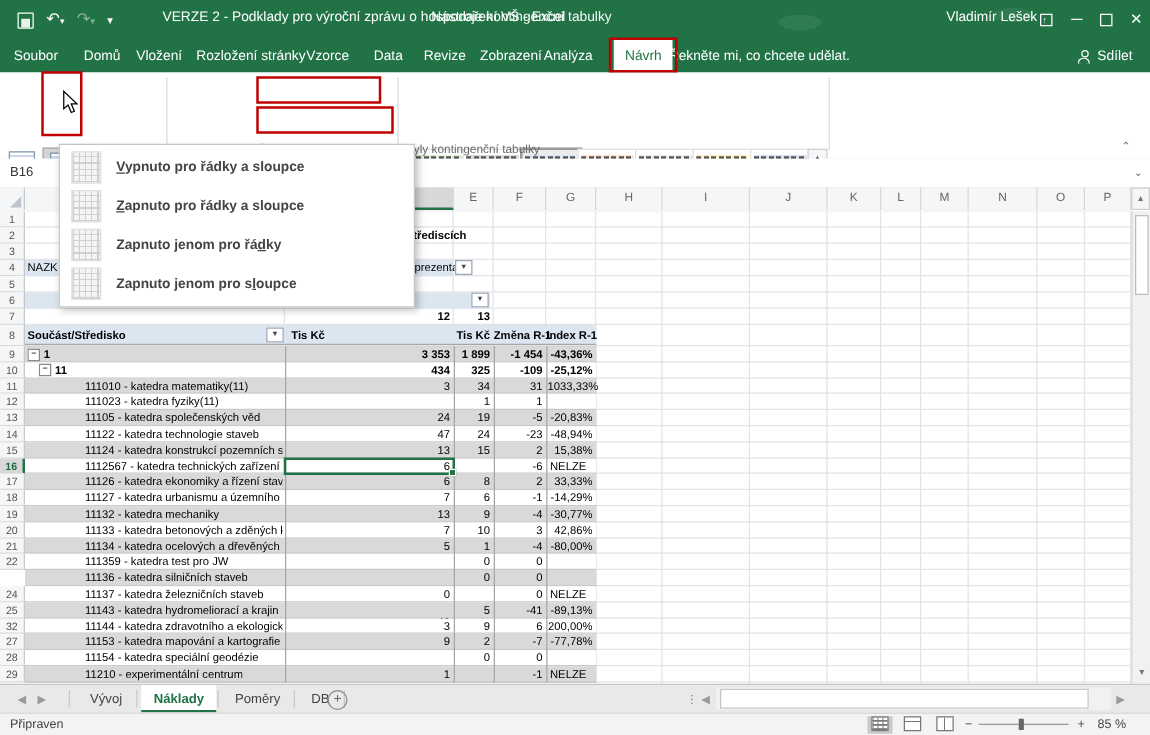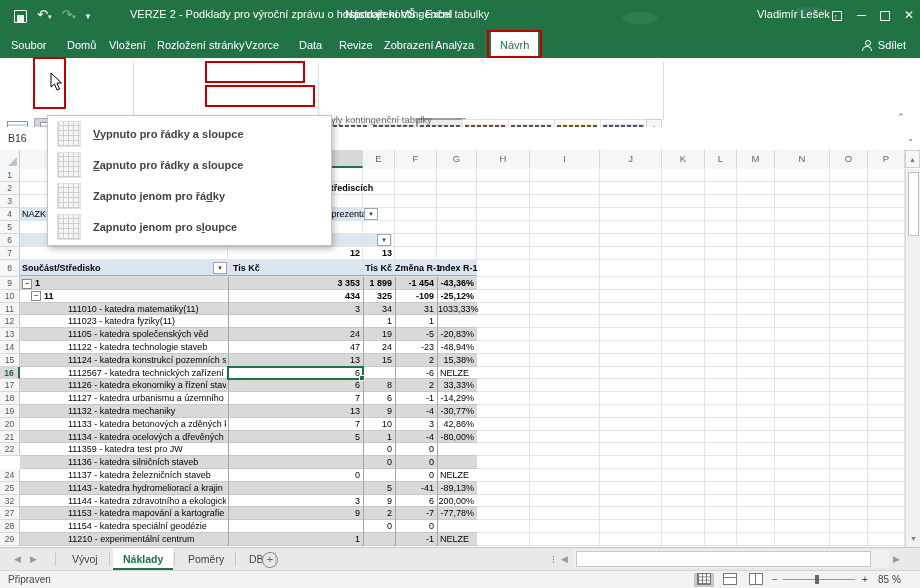--- a/index.html
+++ b/index.html
@@ -130,20 +130,24 @@
     <div class="ttl" style="left:130px;">VERZE 2 - Podklady pro výroční zprávu o hospodaření VŠ - Excel</div>
     <div class="ttl" style="left:345px;opacity:.95;">Nástroje kontingenční tabulky</div>
     <div class="ttl" style="left:757px;">Vladimír Lešek</div>
     <div class="winbtn" style="left:826px;"><span class="maxbox"></span><span style="position:absolute;left:8px;top:2px;font-size:7px;">↑</span></div>
     <div class="winbtn" style="left:850px;"><span class="minbar"></span></div>
     <div class="winbtn" style="left:874px;"><span class="maxbox"></span></div>
     <div class="winbtn" style="left:898px;">✕</div>
   </div>
 
   <div class="abs" id="tabrow">
+    <div class="tellme">
+      <span class="bulb"></span>
+      <span>Řekněte mi, co chcete udělat.</span>
+    </div>
     <div id="share">
       <span class="person"></span>
       <span>Sdílet</span>
     </div>
   <div class="rtab" style="left: 2px;">Soubor</div>
       <div class="rtab" style="left: 58px;">Domů</div>
       <div class="rtab" style="left: 100px;">Vložení</div>
       <div class="rtab" style="left: 148px;">Rozložení stránky</div>
       <div class="rtab" style="left: 236px;">Vzorce</div>
       <div class="rtab" style="left: 290px;">Data</div>

